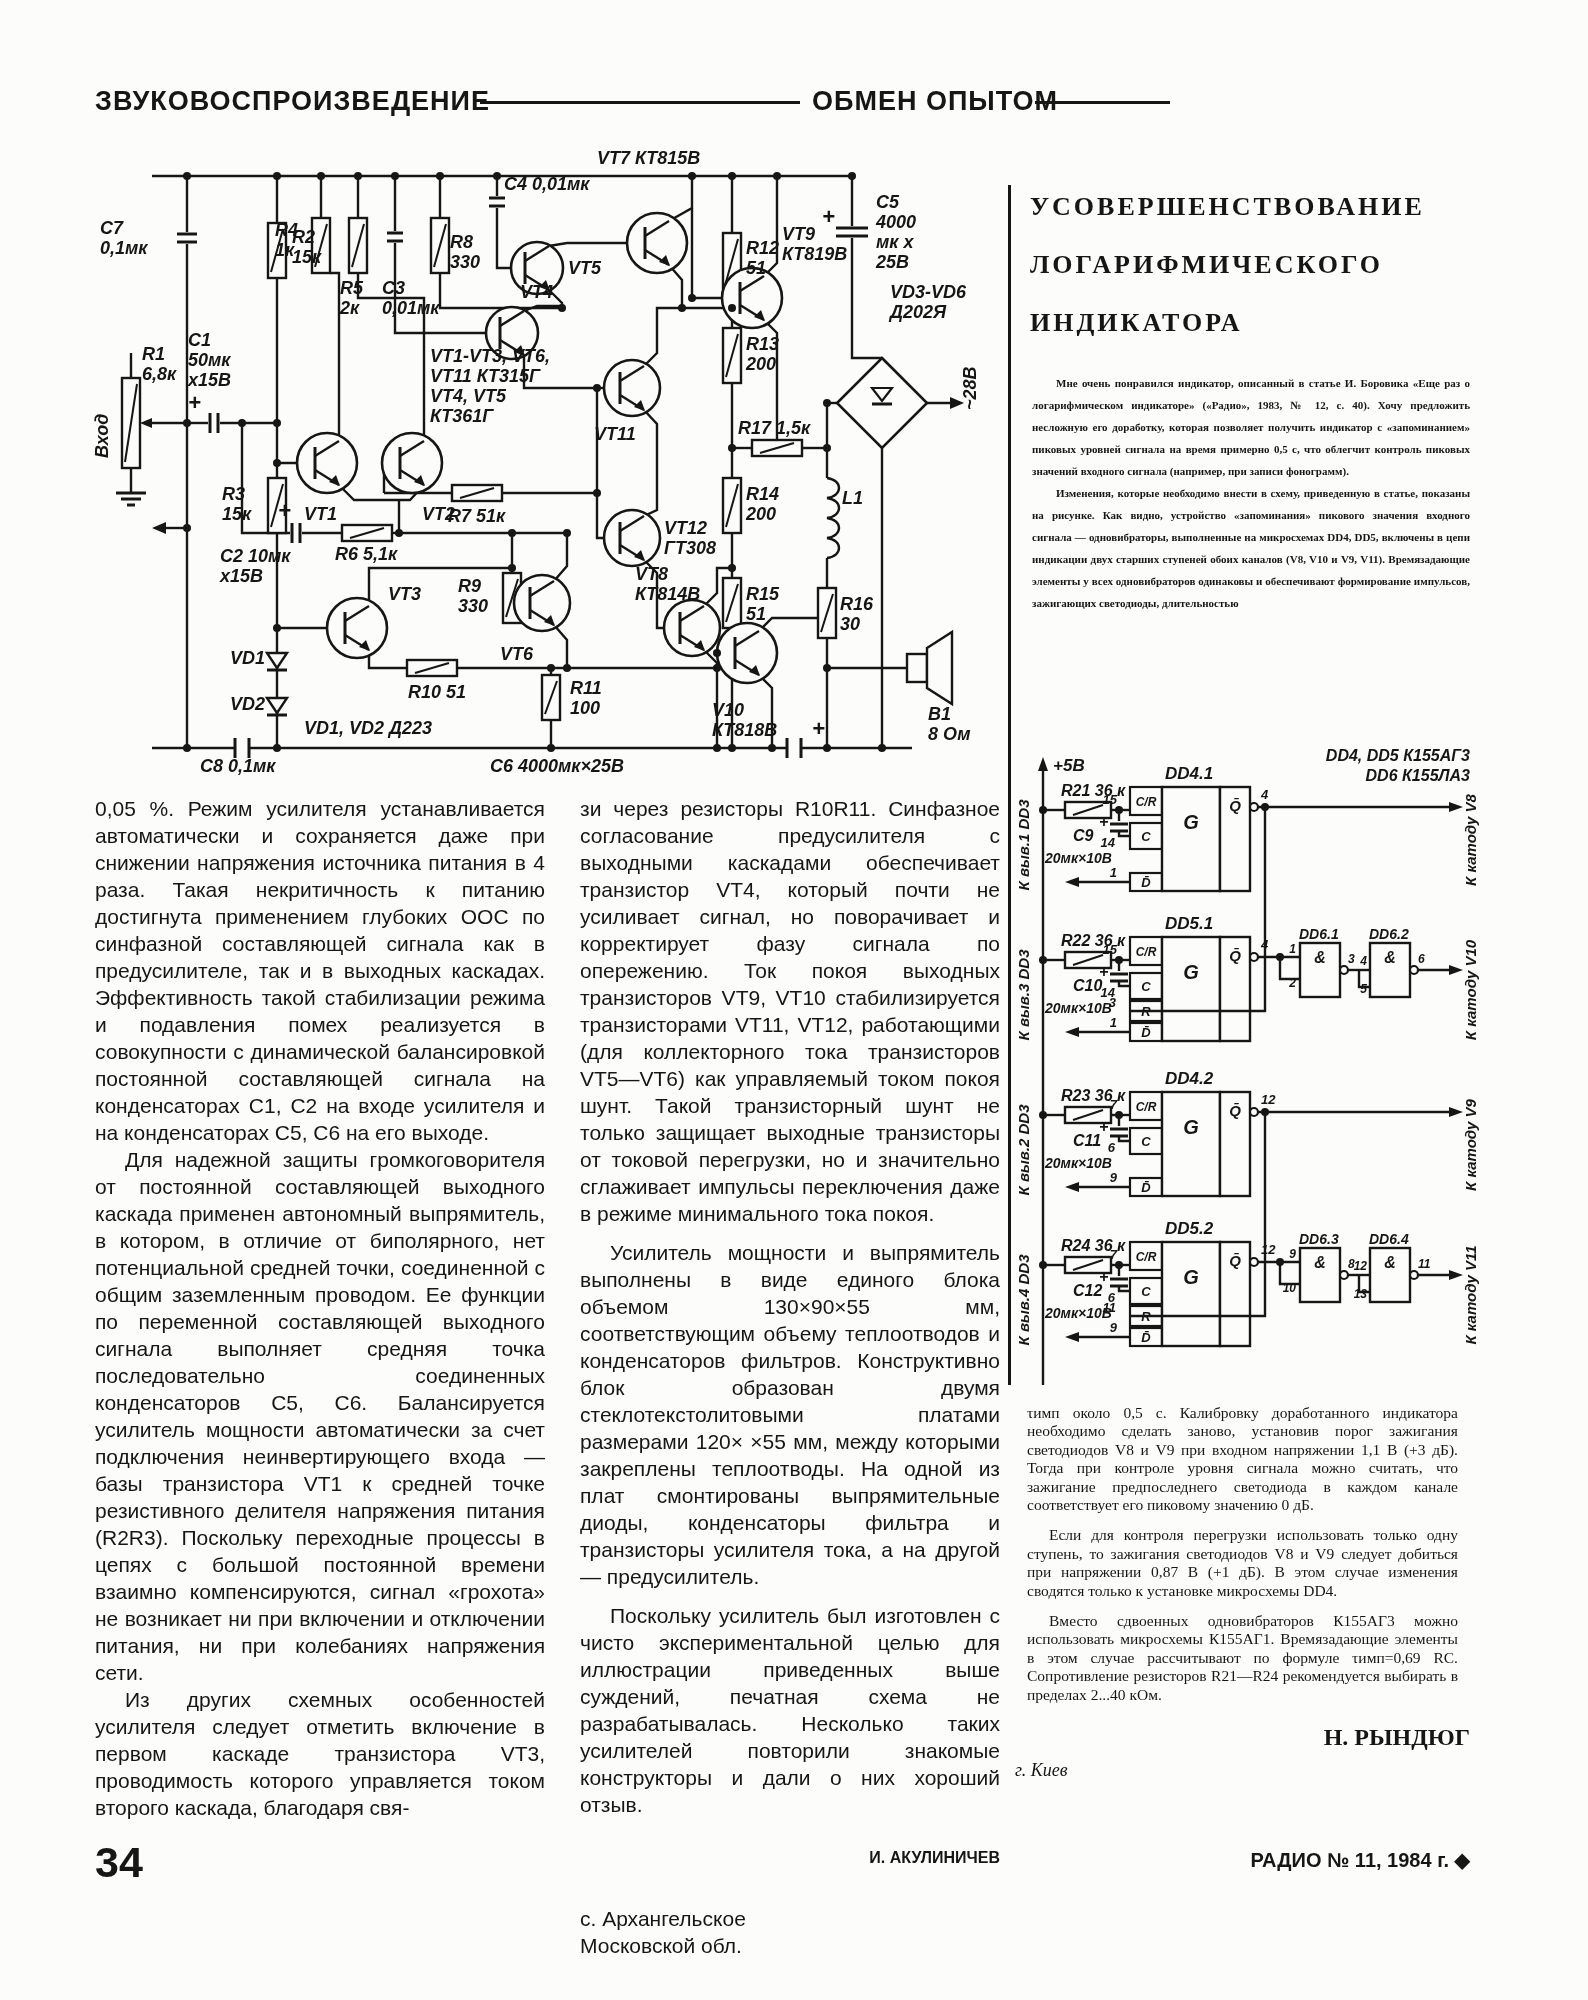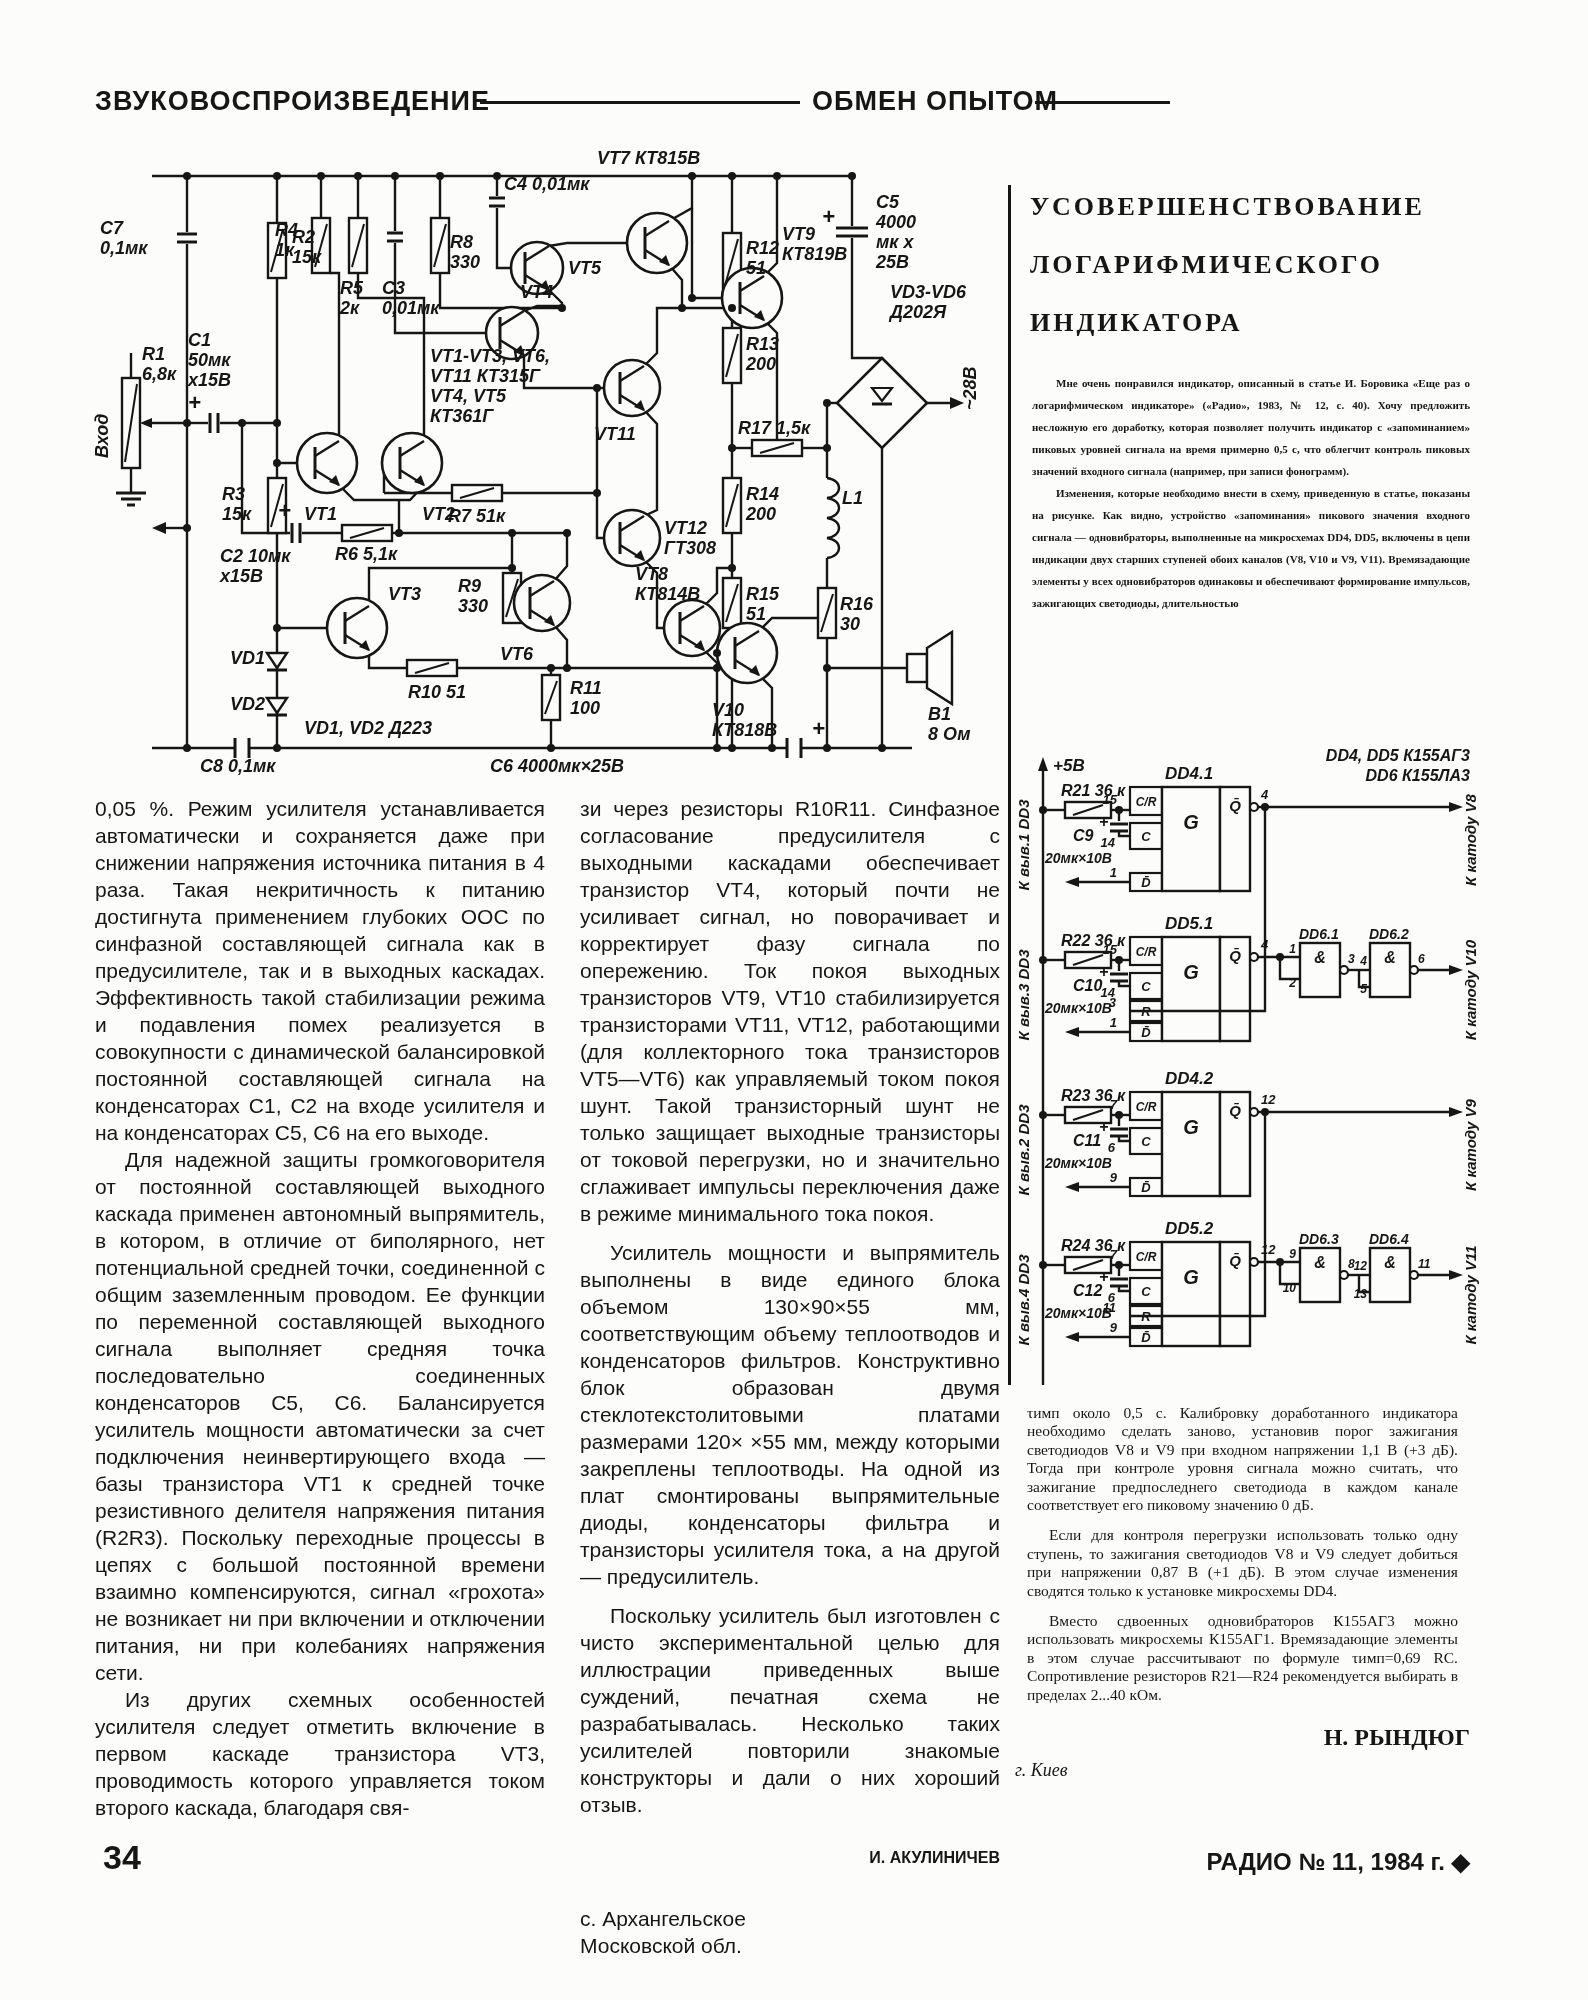--- a/index.html
+++ b/index.html
@@ -19,22 +19,22 @@
   .c3top{font-size:11px;line-height:22px;font-weight:bold;}
   .c3top p{margin:0;}
   .c3top p.ind{text-indent:24px;}
   .c3bot{font-size:15.5px;line-height:18.4px;}
   .c3bot p{margin:12px;}
   .c3bot p.ind{text-indent:22px;}
   .title2 div{font-family:"Liberation Serif",serif;font-weight:bold;font-size:26px;
       letter-spacing:3px;text-align:left;line-height:58px;}
   .author{font-weight:bold;text-align:right;}
   .loc{white-space:pre-line;}
-  .pgnum{font-weight:bold;font-size:34px;margin-left:8px;}
-  .footer{font-weight:bold;font-size:24px;white-space:nowrap;}
+  .pgnum{font-weight:bold;font-size:43px;}
+  .footer{font-weight:bold;font-size:20px;white-space:nowrap;}
   svg text{font-family:"Liberation Sans",sans-serif;font-style:italic;font-weight:bold;fill:#161616;}
 </style>
 </head>
 <body>
 
 <div class="abs hdr" style="left:95px;top:86px;">ЗВУКОВОСПРОИЗВЕДЕНИЕ</div>
 <div class="abs hrule" style="left:480px;top:101px;width:320px;"></div>
 <div class="abs hdr" style="left:812px;top:86px;">ОБМЕН ОПЫТОМ</div>
 <div class="abs hrule" style="left:1035px;top:101px;width:135px;"></div>
 

